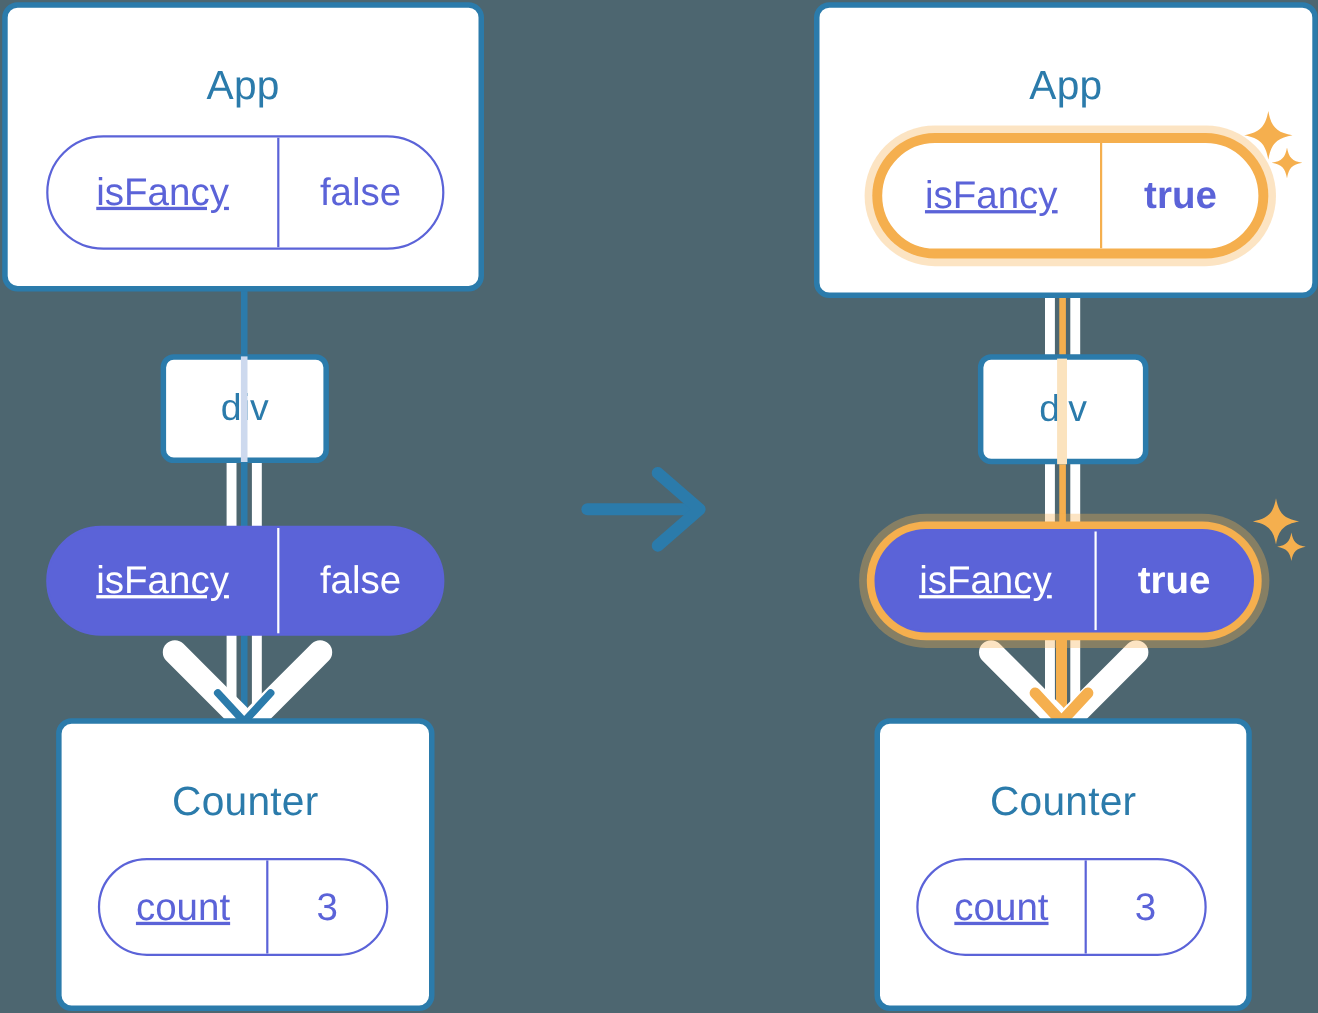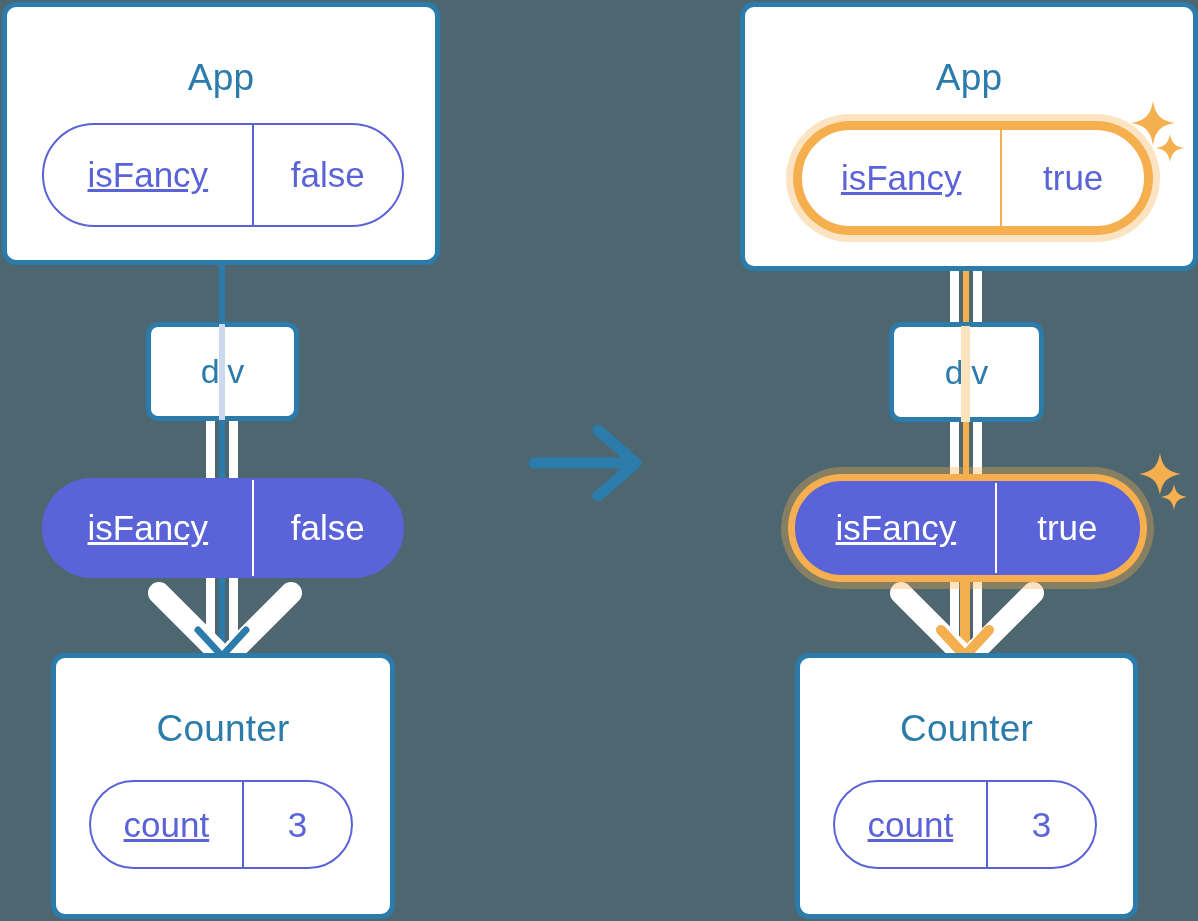--- a/index.html
+++ b/index.html
@@ -97,21 +97,21 @@
 
   
   .pill.hl {
     box-shadow:
       0 0 0 7px #f5af4e,
       0 0 0 14px rgba(245,175,78,0.34);
   }
   .pill.hl.outline { border-color: #f5af4e; }
   .pill.hl.outline .cell.val { border-left-color: #f5af4e; }
 
-  .bold { font-weight: normal; }
+  .bold { font-weight: bold; }
 
   
   .rail {           
     position: absolute;
     background: #ffffff;
     z-index: 3;
   }
   .wire {
     position: absolute;
     z-index: 4;

